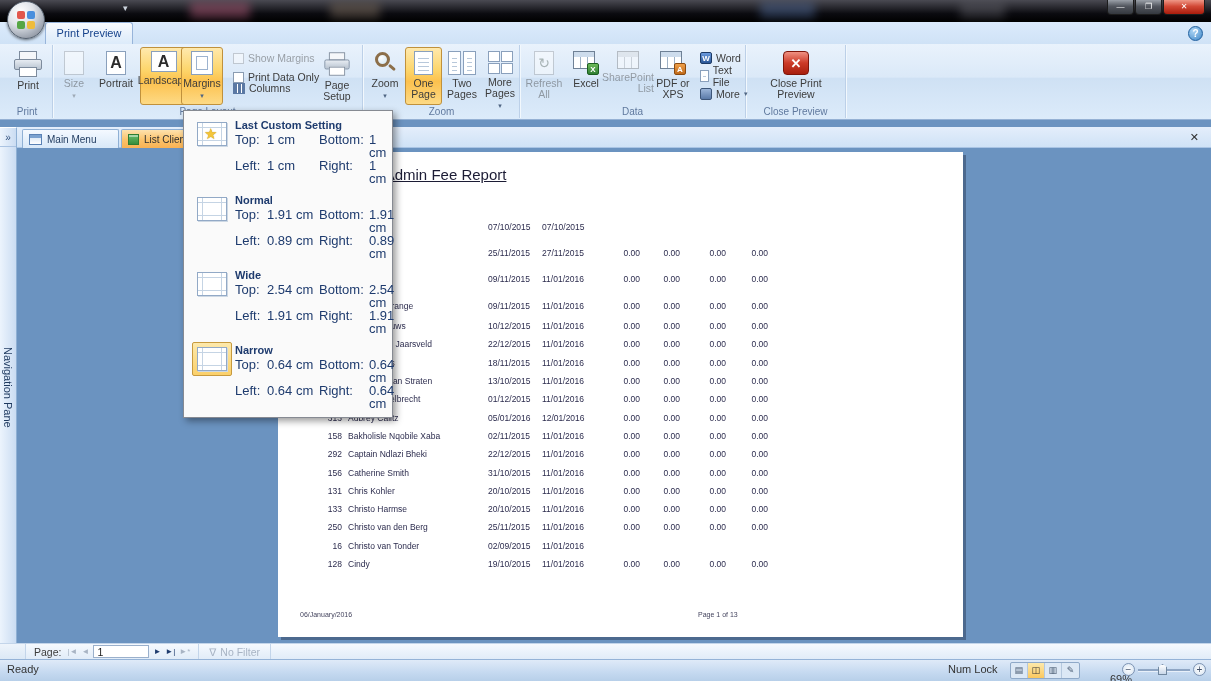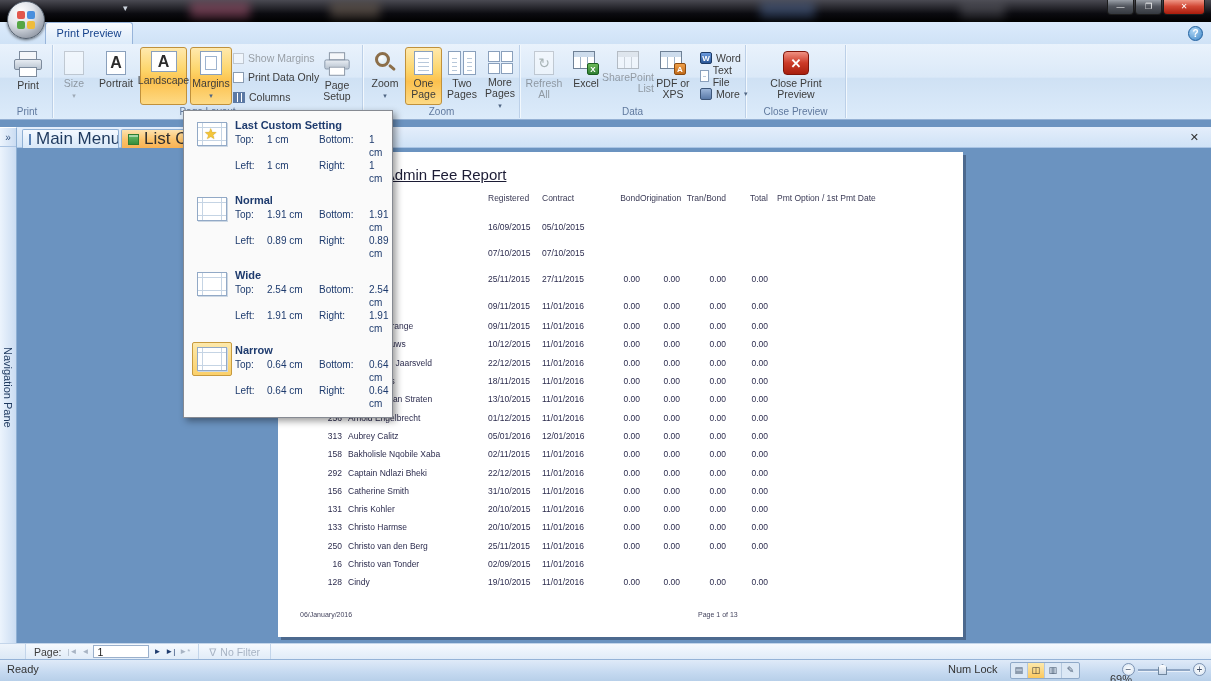--- a/index.html
+++ b/index.html
@@ -78,34 +78,34 @@
   .micon-wrap { width:46px; flex:0 0 46px; display:flex; justify-content:center; }
   .micon-frame { width:40px; height:34px; padding:4px; border:1px solid transparent; border-radius:2px; position:relative; }
   .mitem.selected .micon-frame { background:linear-gradient(#fde9ab,#fbd06a); border-color:#c79a3e; }
   .micon { width:30px; height:24px; background:#fff; border:1px solid #92a9c6; box-shadow:1px 1px 0 #cdd8e4; position:relative; }
   .micon::before { content:""; position:absolute; left:4px; right:4px; top:0; bottom:0; border-left:1px solid #c5d4e4; border-right:1px solid #c5d4e4; }
   .micon::after { content:""; position:absolute; top:4px; bottom:4px; left:0; right:0; border-top:1px solid #c5d4e4; border-bottom:1px solid #c5d4e4; }
   .mitem .star { display:none; position:absolute; left:11px; top:7px; font-size:15px; color:#f3c53a; text-shadow:0 0 1px #a97d12; z-index:2; }
   .mitem.starred .star { display:block; }
   .mtext { flex:1; color:#1e3b6e; padding-top:2px; }
   .mtitle { font-weight:bold; font-size:11px; margin-bottom:2px; }
-  .mgrid { display:grid; grid-template-columns:32px 52px 50px auto; font-size:10px; line-height:13px; }
+  .mgrid { display:grid; grid-template-columns:32px 52px 50px auto; font-size:13px; line-height:13px; }
 
   
   .navstrip { position:absolute; left:0; top:127px; width:17px; height:531px;
     background:linear-gradient(90deg,#ecf4fd,#cadcf2); border-right:1px solid #8fb0d4; border-top:1px solid #fff; }
   .navstrip .chev { display:block; text-align:center; padding:4px 0 3px; font-size:10px; color:#33527e;
     border-bottom:1px solid #aac3e2; background:linear-gradient(#f6faff,#dcea fa); }
   .vlabel { writing-mode:vertical-rl; font-size:11px; color:#1e395e; margin:200px 0 0 2px; white-space:nowrap; }
 
   
   .doctabs { position:absolute; left:17px; top:127px; width:1194px; height:21px;
     background:linear-gradient(#e4eefb,#cfe2f6); border-bottom:1px solid #a9c4e4; }
   .doctab { position:absolute; top:2px; height:19px; border:1px solid #8fb0d4; border-bottom:none;
-    border-radius:2px 2px 0 0; font-size:17px; color:#1e395e; display:flex; align-items:center; gap:5px; padding:0 10px 0 6px; white-space:nowrap; overflow:hidden; }
+    border-radius:2px 2px 0 0; font-size:10px; color:#1e395e; display:flex; align-items:center; gap:5px; padding:0 10px 0 6px; white-space:nowrap; overflow:hidden; }
   .doctab.t-main { left:5px; width:97px; background:linear-gradient(#f4f9ff,#d8e8f8); }
   .doctab.t-list { left:104px; width:120px; background:linear-gradient(#fde2ae,#fbc26a 55%,#f9b254); color:#2f2f2f; }
   .form-ic { width:13px; height:11px; border:1px solid #5a82b5; background:linear-gradient(#cfe0f2,#fff); position:relative; }
   .form-ic::before { content:""; position:absolute; left:0; right:0; top:0; height:3px; background:#7ba2d0; }
   .rep-ic { width:11px; height:11px; border:1px solid #2e7d32; background:linear-gradient(#66bb6a,#388e3c); box-shadow:inset 0 2px 0 #a5d6a7; }
   .doctab-close { position:absolute; right:12px; top:4px; font-size:11px; color:#2f2f2f; }
 
   
   .paper { position:absolute; left:278px; top:152px; width:685px; height:485px; background:#fff;
     box-shadow:3px 3px 0 rgba(20,30,50,.35); color:#2c2c4e; }
@@ -208,36 +208,36 @@
       <span class="darr">▾</span>
     </div>
     <div class="bigbtn" style="left:40px;width:46px;">
       <div class="bicon pg" style="width:20px;height:24px;text-align:center;"><span class="ic-a">A</span></div>
       <span>Portrait</span>
     </div>
     <div class="bigbtn active-orange" style="left:87px;width:47px;">
       <div class="bicon pg" style="width:26px;height:21px;text-align:center;"><span class="ic-a" style="line-height:19px;">A</span></div>
       <span>Landscape</span>
     </div>
-    <div class="bigbtn active-orange" style="left:137px;width:42px;">
+    <div class="bigbtn active-orange" style="left:128px;width:42px;">
       <div class="bicon pg" style="width:22px;height:24px;">
           <div style="position:absolute;left:4px;right:4px;top:4px;bottom:4px;border:1px solid #9db3cf;"></div>
         </div>
       <span>Margins</span>
       <span class="darr">▾</span>
     </div>
     <div class="chkrow disabled" style="left:180px;top:7px;">
       <span class="chk"></span>
       <span>Show Margins</span>
     </div>
     <div class="chkrow" style="left:180px;top:26px;">
       <span class="chk"></span>
       <span>Print Data Only</span>
     </div>
-    <div class="chkrow" style="left:180px;top:46px;">
+    <div class="chkrow" style="left:180px;top:37px;">
       <span class="cols-ic"></span>
       <span>Columns</span>
     </div>
     <div class="bigbtn" style="left:262px;width:44px;">
       <div class="bicon ic-print" style="transform:scale(.9);">
           <div class="p1"></div>
           <div class="p2"></div>
           <div class="p3"></div>
         </div>
       <span>Page Setup</span>
@@ -346,43 +346,21 @@
   </div>
   <div class="doctab t-list">
     <span class="rep-ic"></span>
     <span>List Clients</span>
   </div>
   <span class="doctab-close">✕</span>
 </div>
 
 <div class="paper">
   <div class="rtitle">List Clients Admin Fee Report</div>
-  <div class="rhead">
-    <span class="cell c-id"></span>
-    <span class="cell c-name"></span>
-    <span class="cell c-reg">Registered</span>
-    <span class="cell c-con">Contract</span>
-    <span class="cell c-bond">Bond</span>
-    <span class="cell c-orig">Origination</span>
-    <span class="cell c-tran">Tran/Bond</span>
-    <span class="cell c-total">Total</span>
-    <span class="cell c-pmt">Pmt Option / 1st Pmt Date</span>
-  </div>
   <div class="rrows" id="report-rows">
-      <div class="rrow">
-    <span class="cell c-id"></span>
-    <span class="cell c-name"></span>
-    <span class="cell c-reg">16/09/2015</span>
-    <span class="cell c-con">05/10/2015</span>
-    <span class="cell c-bond"></span>
-    <span class="cell c-orig"></span>
-    <span class="cell c-tran"></span>
-    <span class="cell c-total"></span>
-    <span class="cell c-pmt"></span>
-  </div>
       <div class="rrow">
     <span class="cell c-id"></span>
     <span class="cell c-name"></span>
     <span class="cell c-reg">07/10/2015</span>
     <span class="cell c-con">07/10/2015</span>
     <span class="cell c-bond"></span>
     <span class="cell c-orig"></span>
     <span class="cell c-tran"></span>
     <span class="cell c-total"></span>
     <span class="cell c-pmt"></span>

